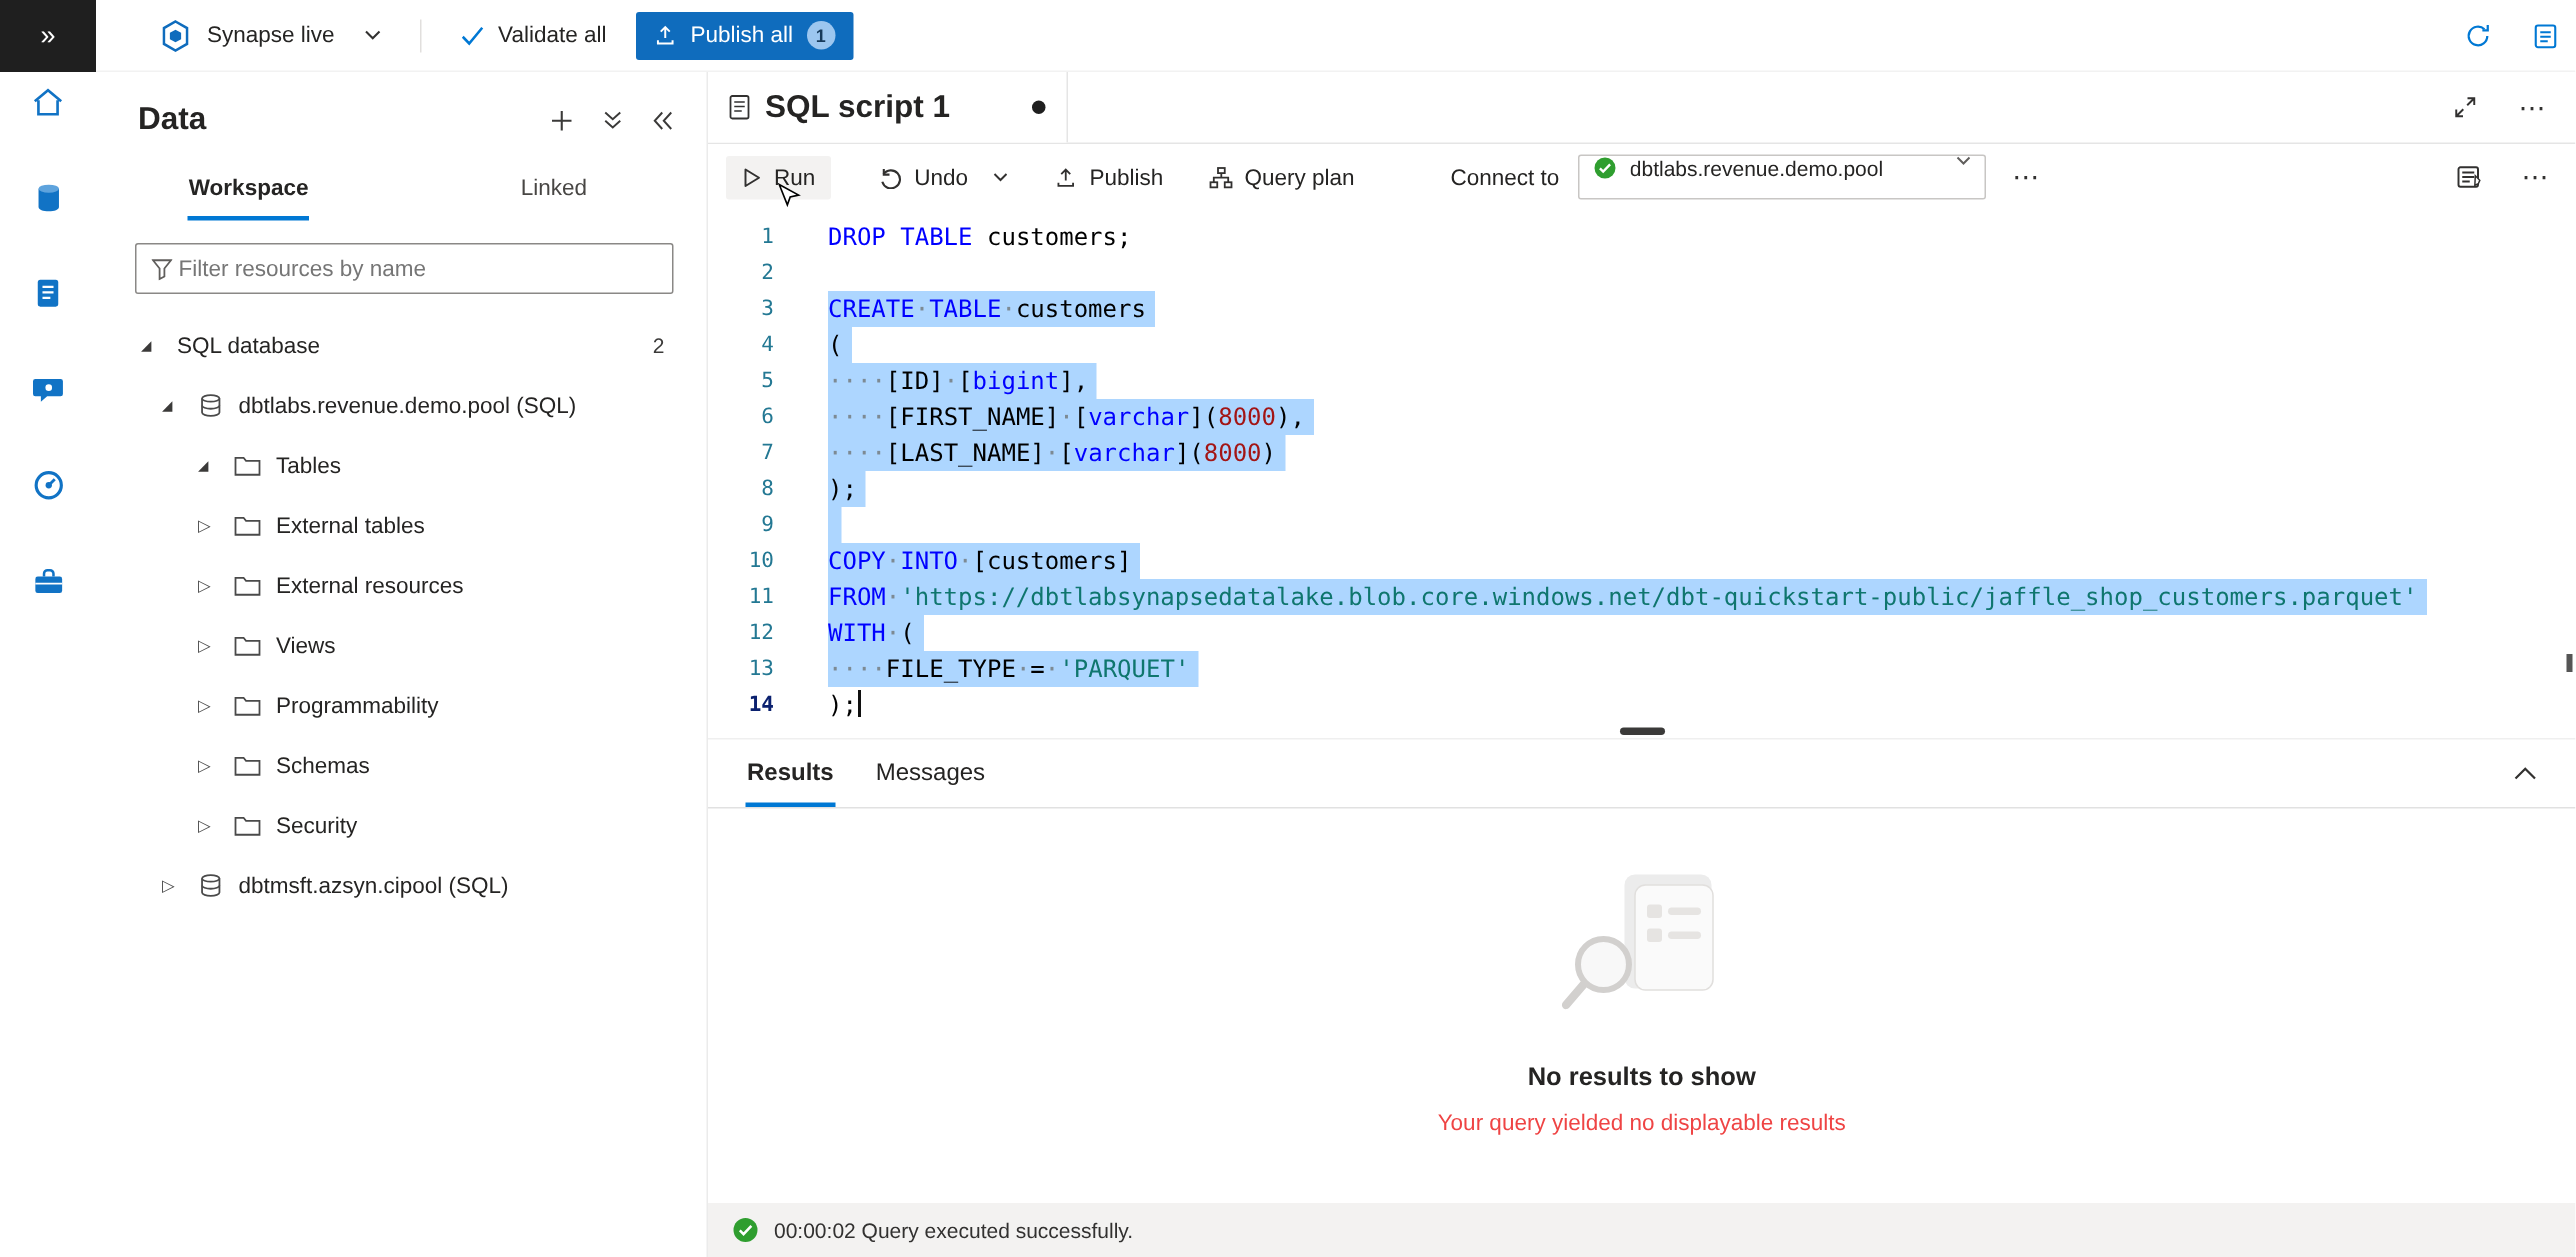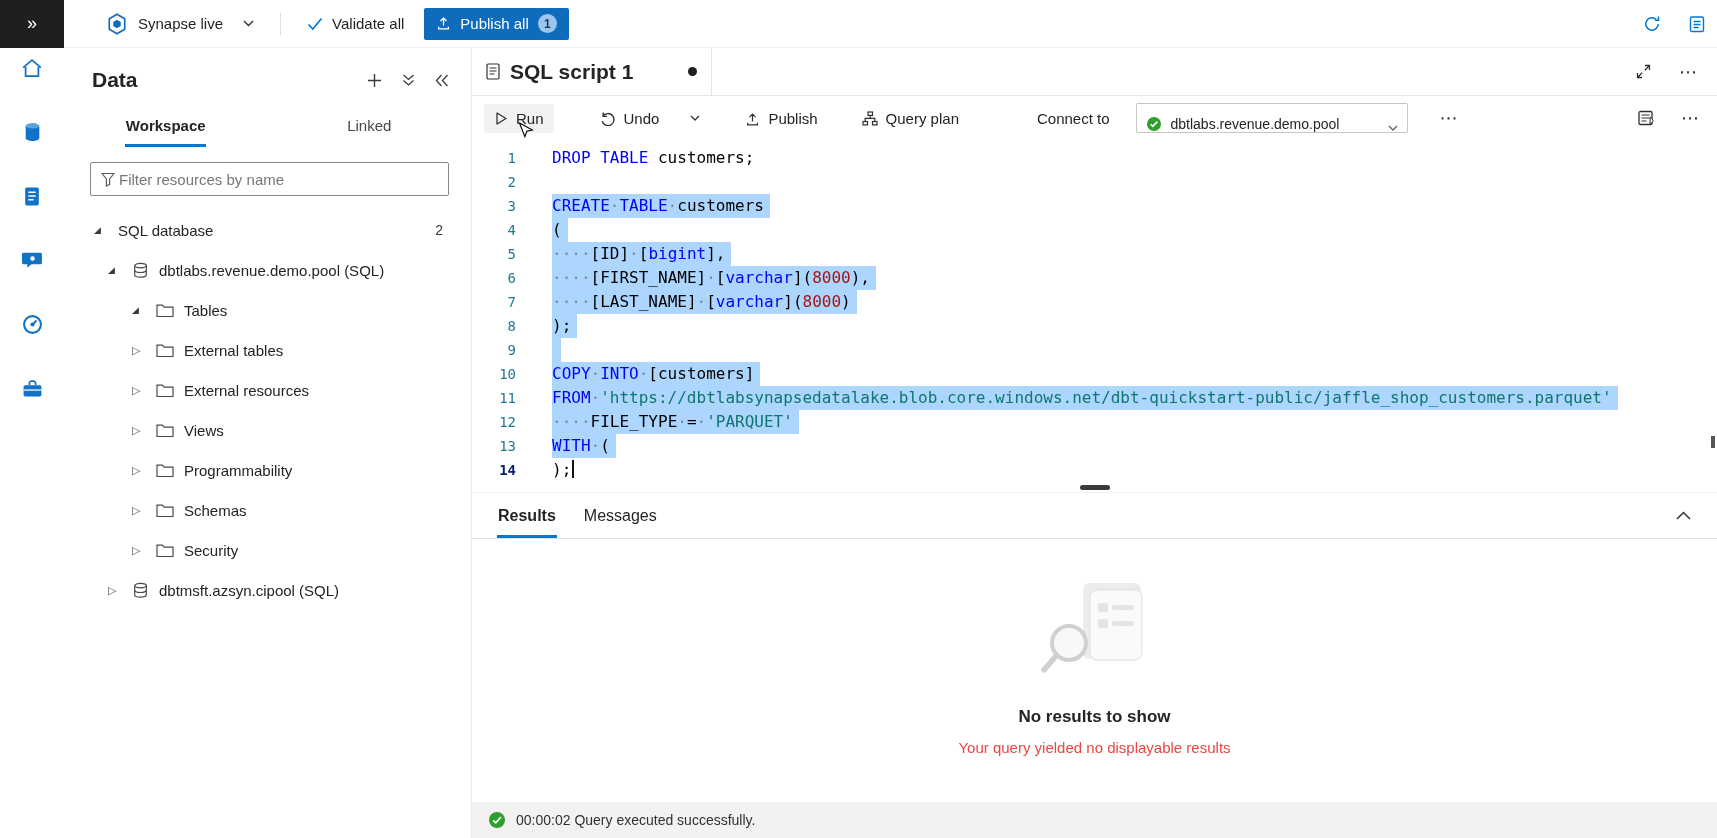--- a/index.html
+++ b/index.html
@@ -46,26 +46,26 @@
 
   
   .main { position:absolute; left:472px; top:48px; right:0; bottom:0; display:flex; flex-direction:column; background:#fff; }
   .tabstrip { height:48px; flex:none; display:flex; align-items:stretch; border-bottom:1px solid #e5e5e5; }
   .doc-tab { width:240px; display:flex; align-items:center; gap:10px; padding:0 14px; border-right:1px solid #e5e5e5; cursor:pointer; background:#fff; }
   .doc-tab-label { font-size:21px; font-weight:bold; color:#252423; white-space:nowrap; }
   .dirty-dot { margin-left:auto; width:9px; height:9px; border-radius:50%; background:#1f1f1f; }
   .strip-actions { margin-left:auto; display:flex; align-items:center; gap:28px; padding-right:20px; }
   .more-glyph { font-size:18px; color:#323130; line-height:1; }
 
-  .toolbar { height:44px; flex:none; display:flex; align-items:center; padding-left:12px; position:relative;gap:14px; }
+  .toolbar { height:44px; flex:none; display:flex; align-items:center; padding-left:12px; position:relative; }
   .tbtn { display:flex; align-items:center; gap:8px; padding:6px 10px; font-size:15px; color:#252423; border-radius:2px; cursor:pointer; white-space:nowrap; }
   .tbtn.hovered { background:#f3f2f1; }
   .chev-btn { padding:6px 7px; }
   .connect-label { margin-left:54px; margin-right:12px; font-size:15px; white-space:nowrap; }
-  .pool-select { display:flex; align-items:flex-end; gap:9px; width:272px; height:30px; border:1px solid #c8c6c4; border-radius:2px; background:#fff; padding:0 9px; font-size:14px; cursor:pointer; }
+  .pool-select { display:flex; align-items:flex-start; gap:9px; width:272px; height:30px; border:1px solid #c8c6c4; border-radius:2px; background:#fff; padding:0 9px; font-size:14px; cursor:pointer; }
   .pool-name { white-space:nowrap; overflow:hidden; text-overflow:ellipsis; flex:1; }
   .toolbar-right { margin-left:auto; display:flex; align-items:center; gap:26px; padding-right:18px; }
   .mouse-cursor { position:absolute; left:46px; top:26px; z-index:30; pointer-events:none; }
 
   
   .editor { flex:1; display:flex; position:relative; overflow:hidden; background:#fff; }
   .gutter { width:60px; flex:none; padding-top:6px; font-family:"DejaVu Sans Mono",monospace; font-size:14px; }
   .ln { height:24px; line-height:24px; text-align:right; padding-right:16px; color:#237893; }
   .ln.active { color:#0b216f; font-weight:bold; }
   .code-area { flex:1; padding:6px 0 0 20px; font-family:"DejaVu Sans Mono",monospace; font-size:16px; line-height:24px; }
@@ -381,21 +381,21 @@
             </svg>
         </span>
         <span>Undo</span>
       </div>
       <div class="tbtn chev-btn">
         <svg width="10" height="7" viewBox="0 0 10 7">
             <path d="M1 1l4 4 4-4" fill="none" stroke="#323130" stroke-width="1.3"></path>
           </svg>
       </div>
 
-      <div class="tbtn" style="margin-left:14px;align-items:flex-end;">
+      <div class="tbtn" style="margin-left:14px;">
         <span class="iconbtn">
           <svg width="15" height="15" viewBox="0 0 16 16">
               <path d="M8 2.5v7.5M4.8 5.4L8 2.2l3.2 3.2M2.8 11.5v2.3h10.4v-2.3" fill="none" stroke="#323130" stroke-width="1.3"></path>
             </svg>
         </span>
         <span>Publish</span>
       </div>
 
       <div class="tbtn" style="margin-left:10px;">
         <span class="iconbtn">
@@ -468,22 +468,22 @@
           <div class="cline"><span class="seg"></span></div>
           <div class="cline"><span class="seg sel"><span class="tk-k">CREATE</span><span class="wsdot">·</span><span class="tk-k">TABLE</span><span class="wsdot">·</span><span class="tk-t">customers</span></span></div>
           <div class="cline"><span class="seg sel"><span class="tk-t">(</span></span></div>
           <div class="cline"><span class="seg sel"><span class="wsdot">·</span><span class="wsdot">·</span><span class="wsdot">·</span><span class="wsdot">·</span><span class="tk-t">[ID]</span><span class="wsdot">·</span><span class="tk-t">[</span><span class="tk-k">bigint</span><span class="tk-t">],</span></span></div>
           <div class="cline"><span class="seg sel"><span class="wsdot">·</span><span class="wsdot">·</span><span class="wsdot">·</span><span class="wsdot">·</span><span class="tk-t">[FIRST_NAME]</span><span class="wsdot">·</span><span class="tk-t">[</span><span class="tk-k">varchar</span><span class="tk-t">](</span><span class="tk-n">8000</span><span class="tk-t">),</span></span></div>
           <div class="cline"><span class="seg sel"><span class="wsdot">·</span><span class="wsdot">·</span><span class="wsdot">·</span><span class="wsdot">·</span><span class="tk-t">[LAST_NAME]</span><span class="wsdot">·</span><span class="tk-t">[</span><span class="tk-k">varchar</span><span class="tk-t">](</span><span class="tk-n">8000</span><span class="tk-t">)</span></span></div>
           <div class="cline"><span class="seg sel"><span class="tk-t">);</span></span></div>
           <div class="cline"><span class="seg sel stub"></span></div>
           <div class="cline"><span class="seg sel"><span class="tk-k">COPY</span><span class="wsdot">·</span><span class="tk-k">INTO</span><span class="wsdot">·</span><span class="tk-t">[customers]</span></span></div>
           <div class="cline"><span class="seg sel"><span class="tk-k">FROM</span><span class="wsdot">·</span><span class="tk-s">'https://dbtlabsynapsedatalake.blob.core.windows.net/dbt-quickstart-public/jaffle_shop_customers.parquet'</span></span></div>
+          <div class="cline"><span class="seg sel"><span class="tk-k">WITH</span><span class="wsdot">·</span><span class="tk-t">(</span></span></div>
           <div class="cline"><span class="seg sel"><span class="wsdot">·</span><span class="wsdot">·</span><span class="wsdot">·</span><span class="wsdot">·</span><span class="tk-t">FILE_TYPE</span><span class="wsdot">·</span><span class="tk-t">=</span><span class="wsdot">·</span><span class="tk-s">'PARQUET'</span></span></div>
-          <div class="cline"><span class="seg sel"><span class="tk-k">WITH</span><span class="wsdot">·</span><span class="tk-t">(</span></span></div>
           <div class="cline"><span class="seg"><span class="tk-t">);</span></span><span class="caret"></span></div>
         </div>
       <div class="sash"></div>
       <div class="ruler-mark"></div>
     </div>
 
     <div class="results">
       <div class="res-tabs">
         <div class="res-tab active">Results</div>
         <div class="res-tab">Messages</div>

